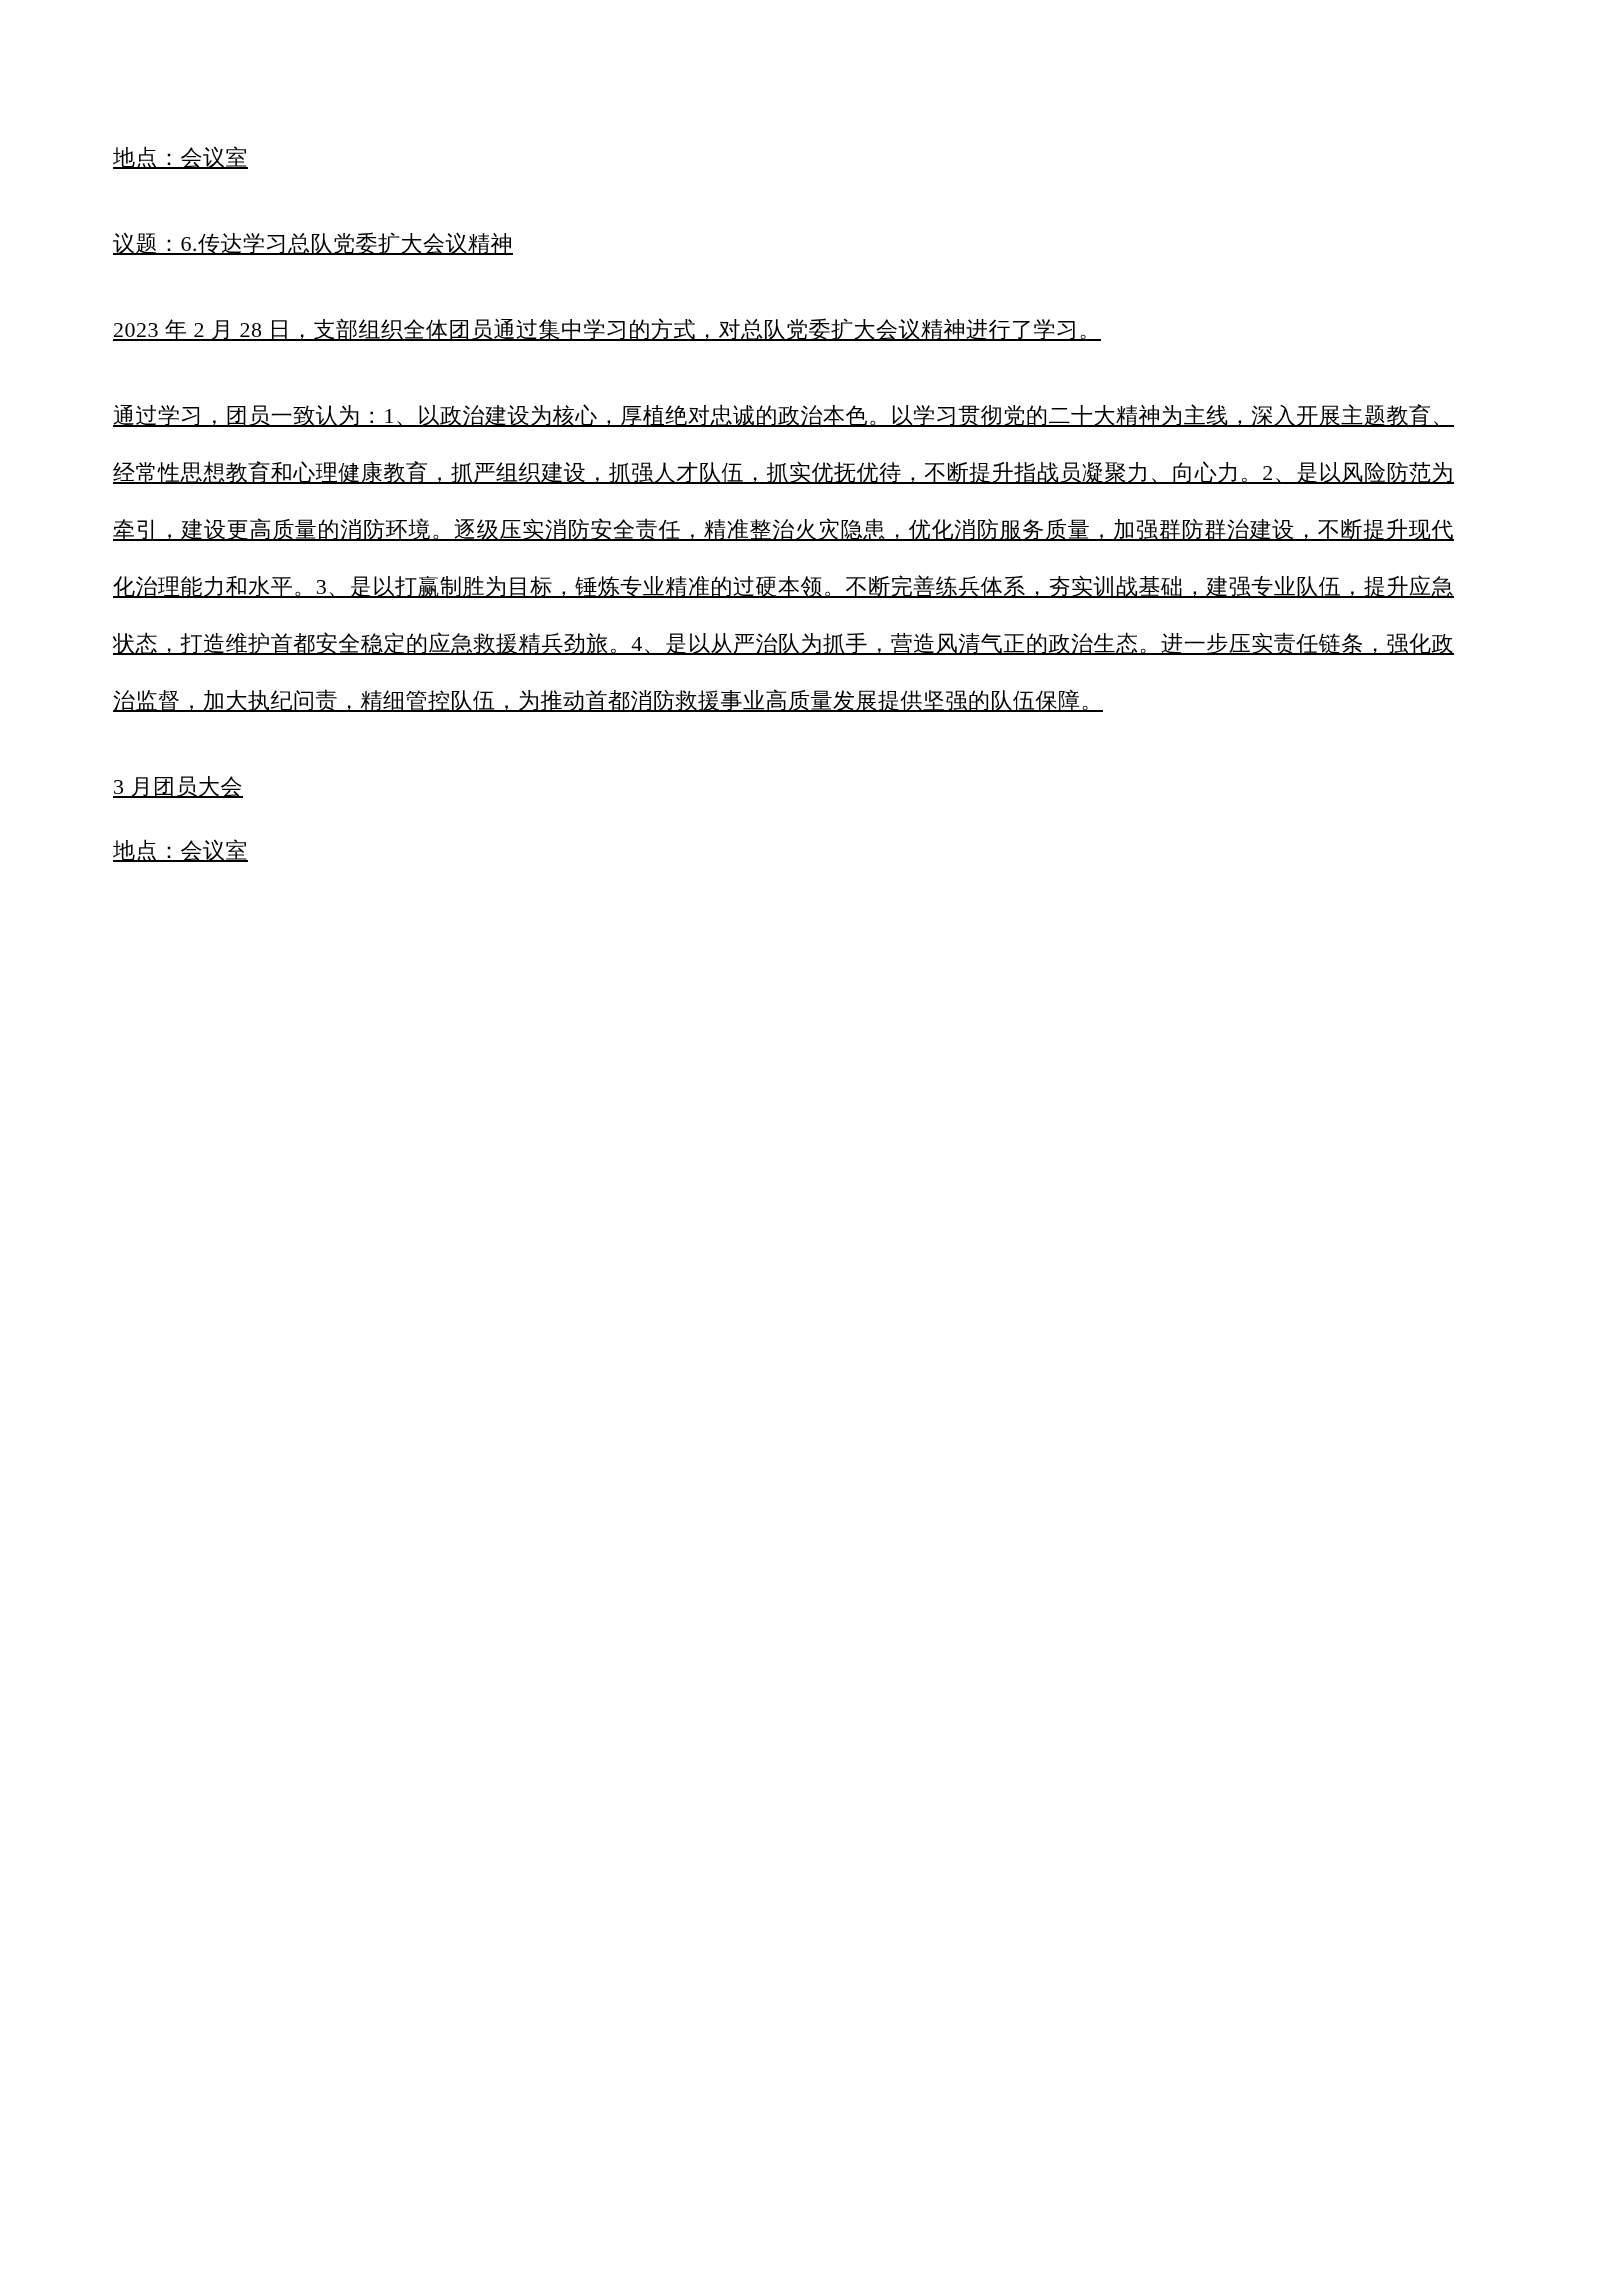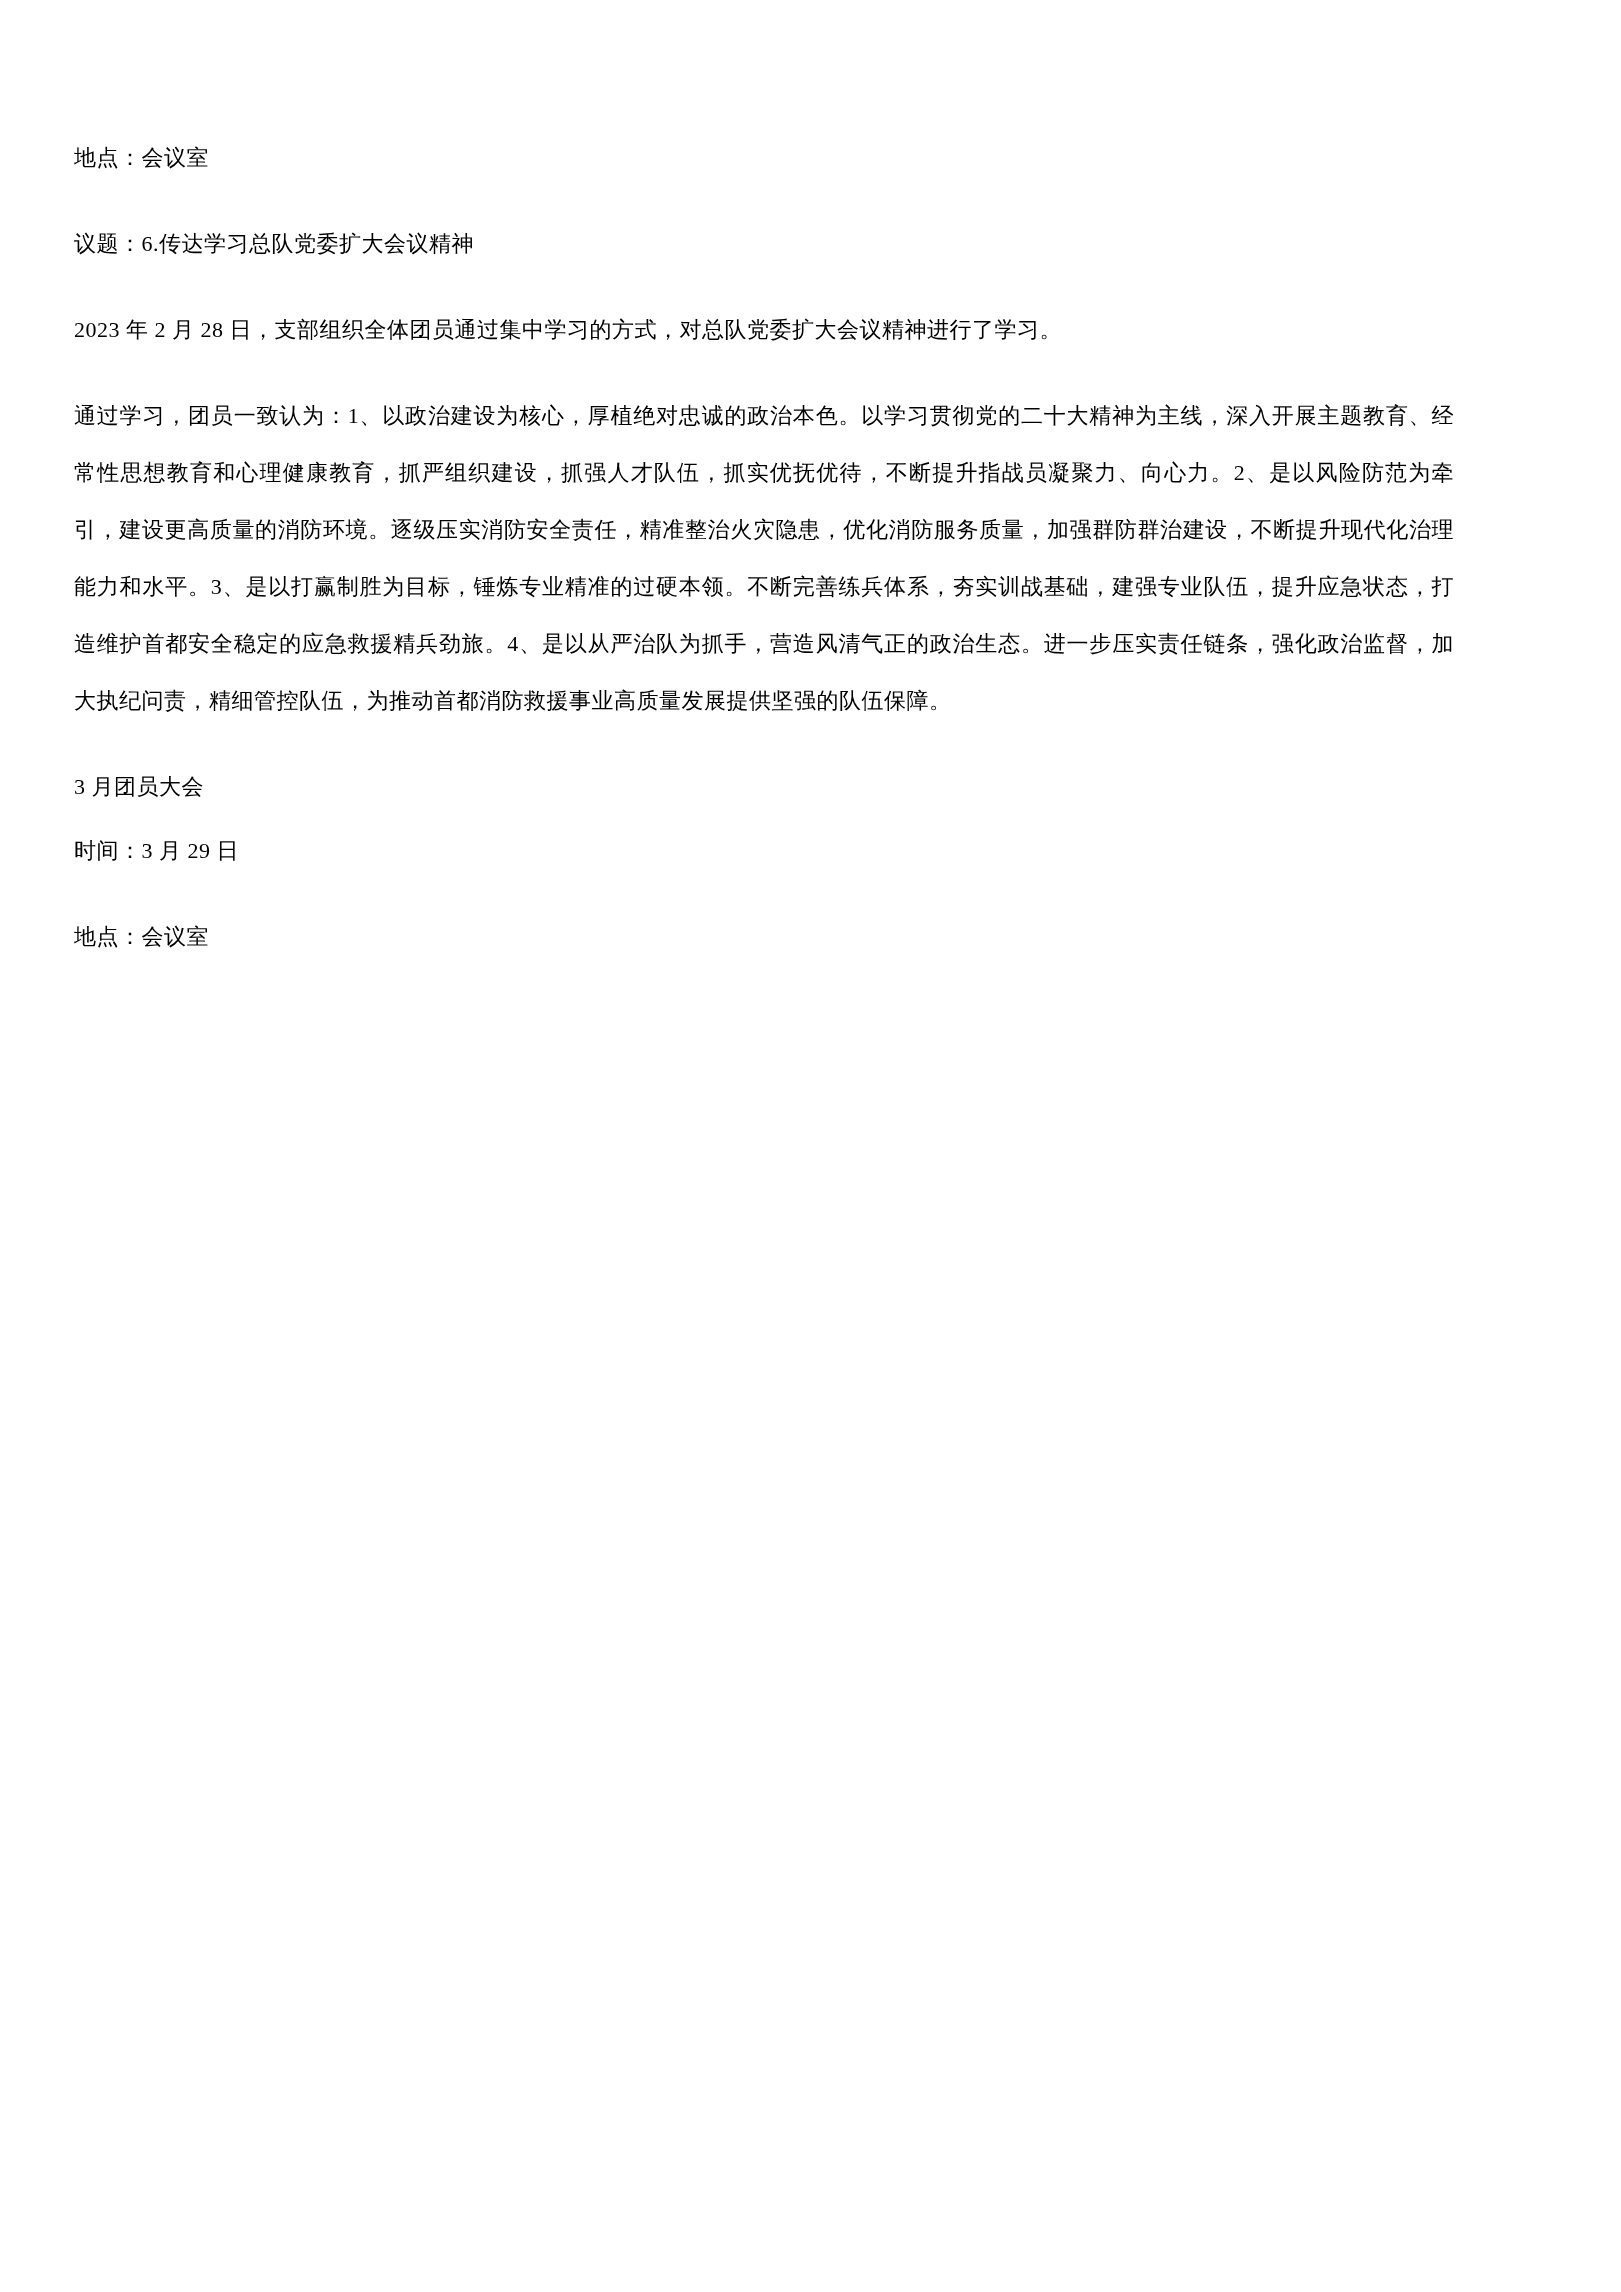--- a/index.html
+++ b/index.html
@@ -11,22 +11,23 @@
     width: 1621px;
     height: 2293px;
     font-family: "Liberation Serif", "DejaVu Serif", serif;
     color: #000000;
   }
   .page {
     box-sizing: border-box;
     width: 1621px;
     height: 1682px;
     background: #ffffff;
-    padding: 129px 167px 0 74px;
+    padding: 129px 167px 0 113px;
     overflow: hidden;
+    text-decoration: underline;
   }
   .para {
     font-size: 22px;
     line-height: 57px;
     margin: 0 0 29px 0;
     text-align: justify;
     text-justify: inter-ideograph;
     letter-spacing: 0.5px;
   }
   .para.last-justify-off {
@@ -38,16 +39,15 @@
 </style>
 </head>
 <body>
 
 <div class="page">
   <p class="para">地点：会议室</p>
   <p class="para">议题：6.传达学习总队党委扩大会议精神</p>
   <p class="para">2023 年 2 月 28 日，支部组织全体团员通过集中学习的方式，对总队党委扩大会议精神进行了学习。</p>
   <p class="para last-justify-off">通过学习，团员一致认为：1、以政治建设为核心，厚植绝对忠诚的政治本色。以学习贯彻党的二十大精神为主线，深入开展主题教育、经常性思想教育和心理健康教育，抓严组织建设，抓强人才队伍，抓实优抚优待，不断提升指战员凝聚力、向心力。2、是以风险防范为牵引，建设更高质量的消防环境。逐级压实消防安全责任，精准整治火灾隐患，优化消防服务质量，加强群防群治建设，不断提升现代化治理能力和水平。3、是以打赢制胜为目标，锤炼专业精准的过硬本领。不断完善练兵体系，夯实训战基础，建强专业队伍，提升应急状态，打造维护首都安全稳定的应急救援精兵劲旅。4、是以从严治队为抓手，营造风清气正的政治生态。进一步压实责任链条，强化政治监督，加大执纪问责，精细管控队伍，为推动首都消防救援事业高质量发展提供坚强的队伍保障。</p>
   <p class="para gap-small">3 月团员大会</p>
-  <p class="para">时间：3 月 29 日</p>
   <p class="para">地点：会议室</p>
 </div>
 
 
 </body></html>

